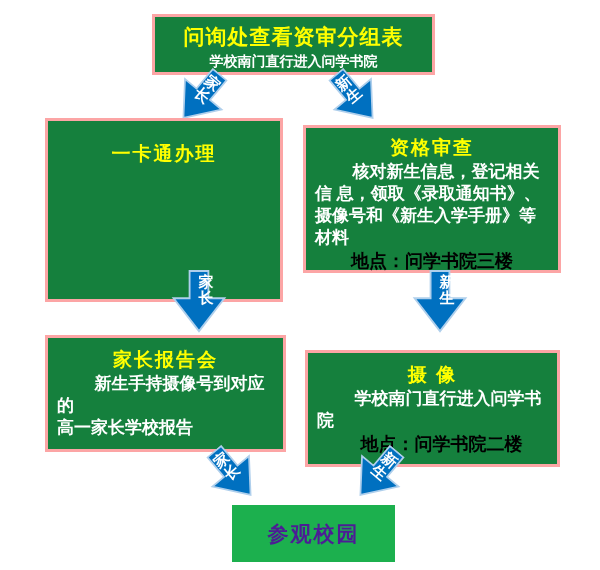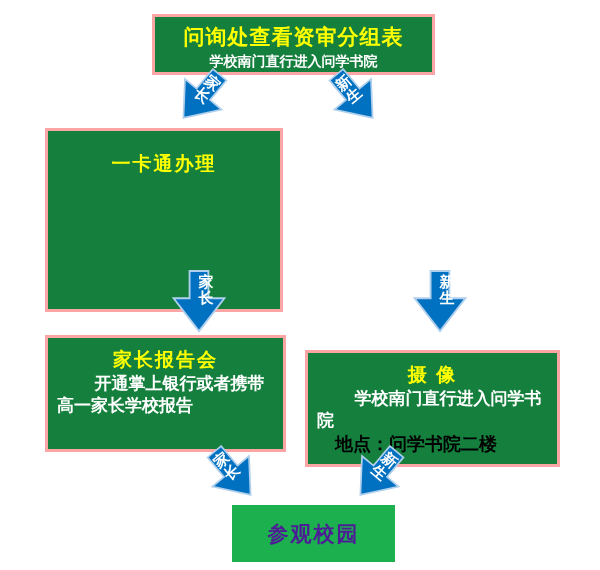--- a/index.html
+++ b/index.html
@@ -11,31 +11,31 @@
   .bluebox {
     position:absolute; box-sizing:border-box;
     background:#15803d; border:3px solid #fca5a5;
     color:#ffffff;
   }
   .startbox { left:152px; top:14px; width:283px; height:61px; text-align:center; }
   .start-line1 { margin-top:6px; font-size:21px; color:#FFFF00; letter-spacing:1px; }
   .start-line2 { margin-top:2px; font-size:14px; color:#ffffff; }
 
   .stepbox { padding:0 9px; }
-  .box-onecard      { left:45px;  top:128px; width:238px; height:184px; }
+  .box-onecard      { left:45px;  top:118px; width:238px; height:184px; }
   .box-qual         { left:303px; top:125px; width:258px; height:148px; }
   .box-parents      { left:45px;  top:335px; width:241px; height:117px; }
   .box-photo        { left:305px; top:350px; width:255px; height:117px; }
 
   .step-title { text-align:center; color:#FFFF00; font-size:19px; letter-spacing:2px; }
   .pt20 { padding-top:20px; } .pt9 { padding-top:9px;text-align:center; } .pt7 { padding-top:7px; }
   .body-line { color:#ffffff; font-size:17px; line-height:22px; }
   .indent { text-indent:2.2em; }
   .loc-line { color:#000000; font-size:18px; line-height:24px; }
-  .loc-1  { padding-left:1em; }
+  .loc-1  { padding-left:1em;text-align:center; }
   .loc-15 { padding-left:1.5em; }
   .loc-2  { padding-left:2em; }
   .loc-25 { padding-left:2.5em; }
 
   .finalbox {
     position:absolute; left:232px; top:505px; width:163px; height:57px;
     background:#1CB04E; color:#4c1d95; text-align:center;
     font-size:21px; letter-spacing:2px; line-height:57px;
   }
 
@@ -75,37 +75,45 @@
     <svg viewBox="0 0 60 68">
       <path d="M20 1 L40 1 L40 30 L57 30 L30 65 L3 30 L20 30 Z" fill="#0070C0" stroke="#AFCFEC" stroke-width="2"></path>
     </svg>
     <div class="arrow-label">新生</div>
   </div>
 
   <div class="bluebox stepbox box-onecard">
     <div class="step-title pt20">一卡通办理</div>
   </div>
 
+  <div class="bluebox stepbox box-qual">
+    <div class="step-title pt7">资格审查</div>
+    <div class="body-line indent">核对新生信息，登记相关</div>
+    <div class="body-line">信 息，领取《录取通知书》、</div>
+    <div class="body-line">摄像号和《新生入学手册》等</div>
+    <div class="body-line">材料</div>
+    <div class="loc-line loc-2">地点：问学书院三楼</div>
+  </div>
 
   <div class="arrow arr-mid-left">
     <svg viewBox="0 0 60 68">
       <path d="M20 1 L40 1 L40 30 L57 30 L30 65 L3 30 L20 30 Z" fill="#0070C0" stroke="#AFCFEC" stroke-width="2"></path>
     </svg>
     <div class="arrow-label">家长</div>
   </div>
   <div class="arrow arr-mid-right">
     <svg viewBox="0 0 60 68">
       <path d="M20 1 L40 1 L40 30 L57 30 L30 65 L3 30 L20 30 Z" fill="#0070C0" stroke="#AFCFEC" stroke-width="2"></path>
     </svg>
     <div class="arrow-label">新生</div>
   </div>
 
   <div class="bluebox stepbox box-parents">
     <div class="step-title pt9">家长报告会</div>
-    <div class="body-line indent">开通掌上银行或者携带</div>
+    <div class="body-line indent">新生手持摄像号到对应的</div>
     <div class="body-line">高一家长学校报告</div>
   </div>
 
   <div class="bluebox stepbox box-photo">
     <div class="step-title pt9">摄 像</div>
     <div class="body-line indent">学校南门直行进入问学书院</div>
     <div class="loc-line loc-1">地点：问学书院二楼</div>
   </div>
 
   <div class="arrow arr-bottom-left">

